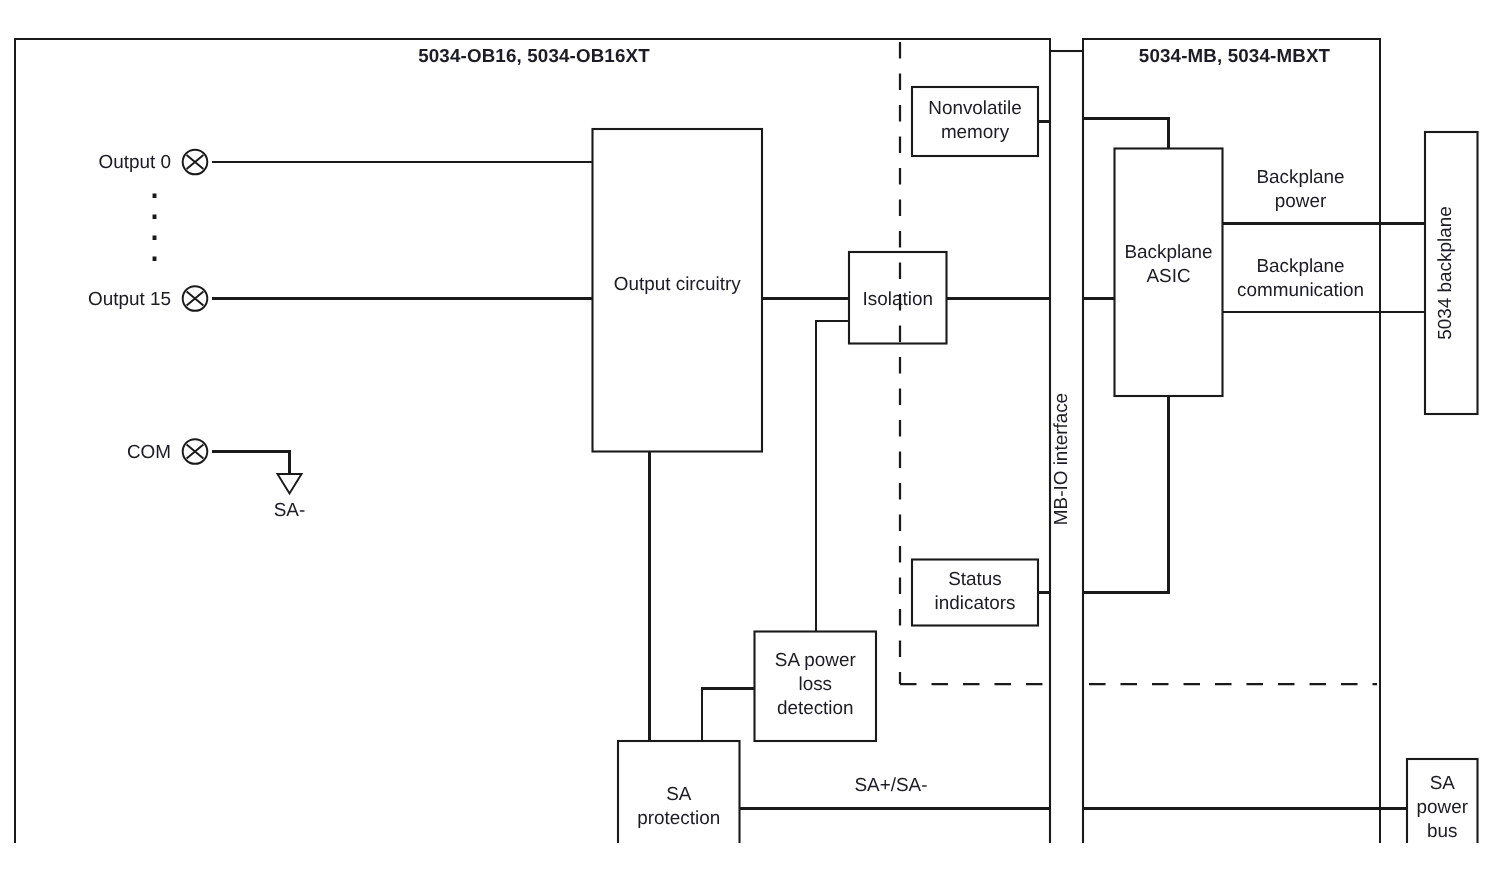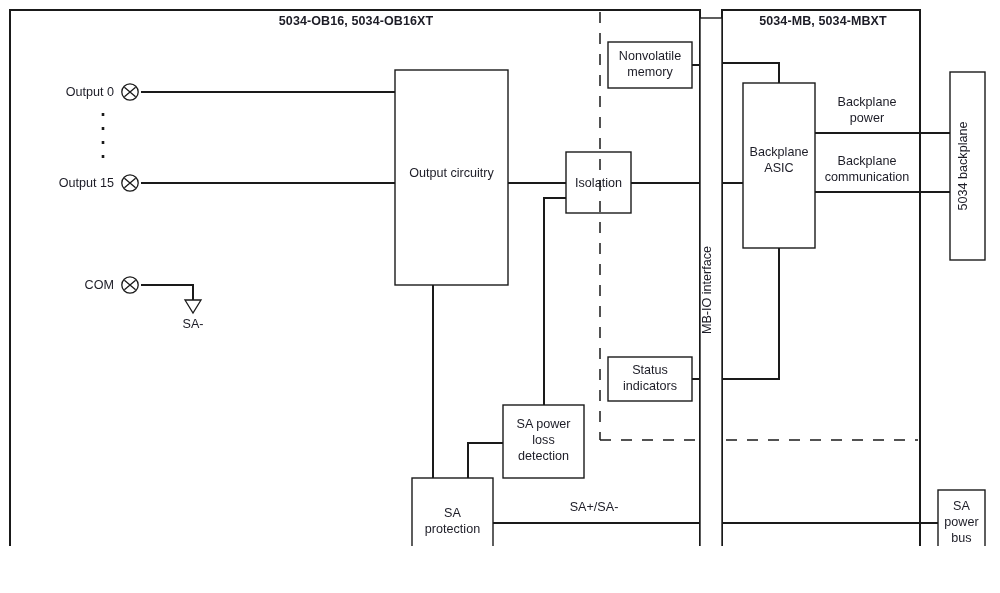--- a/index.html
+++ b/index.html
@@ -9,20 +9,21 @@
   }
   body {
     font-family: "Liberation Sans", sans-serif;
   }
   #diagram-root {
     position: relative;
     width: 1000px;
     height: 546px;
     background: #ffffff;
     overflow: hidden;
+    margin-top: 16px;
   }
   #diagram-svg {
     position: absolute;
     left: 0;
     top: 0;
     width: 1000px;
     height: 593px;
   }
   .blk-line {
     stroke: #1a1a1a;

